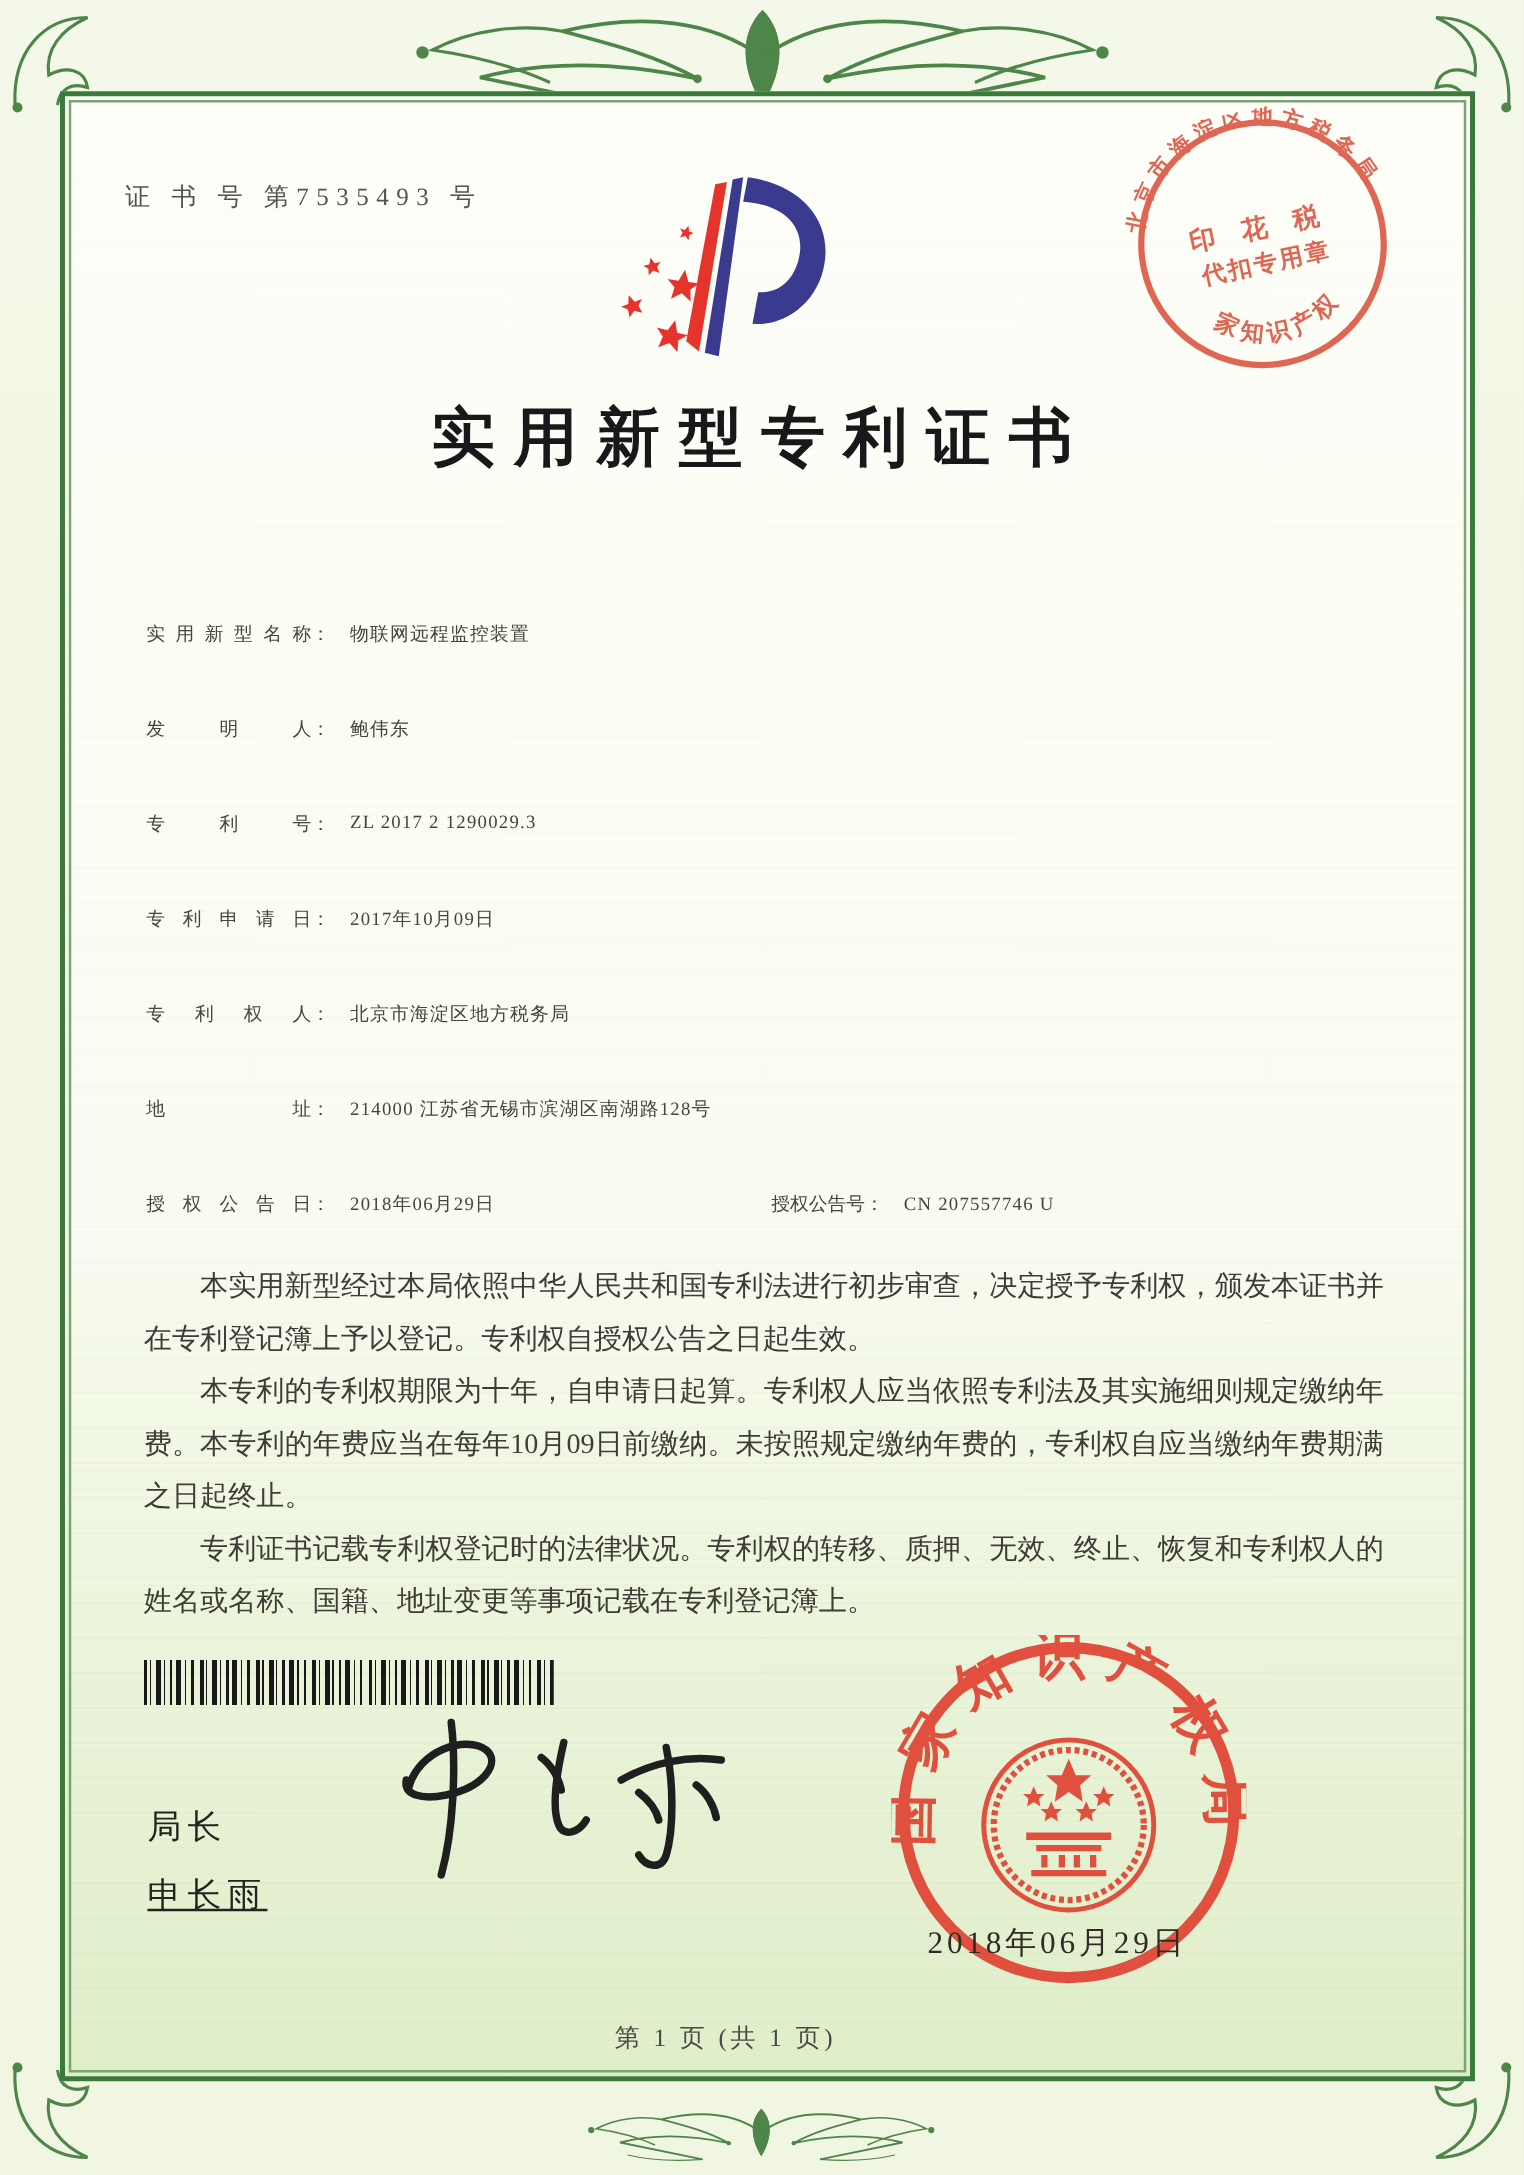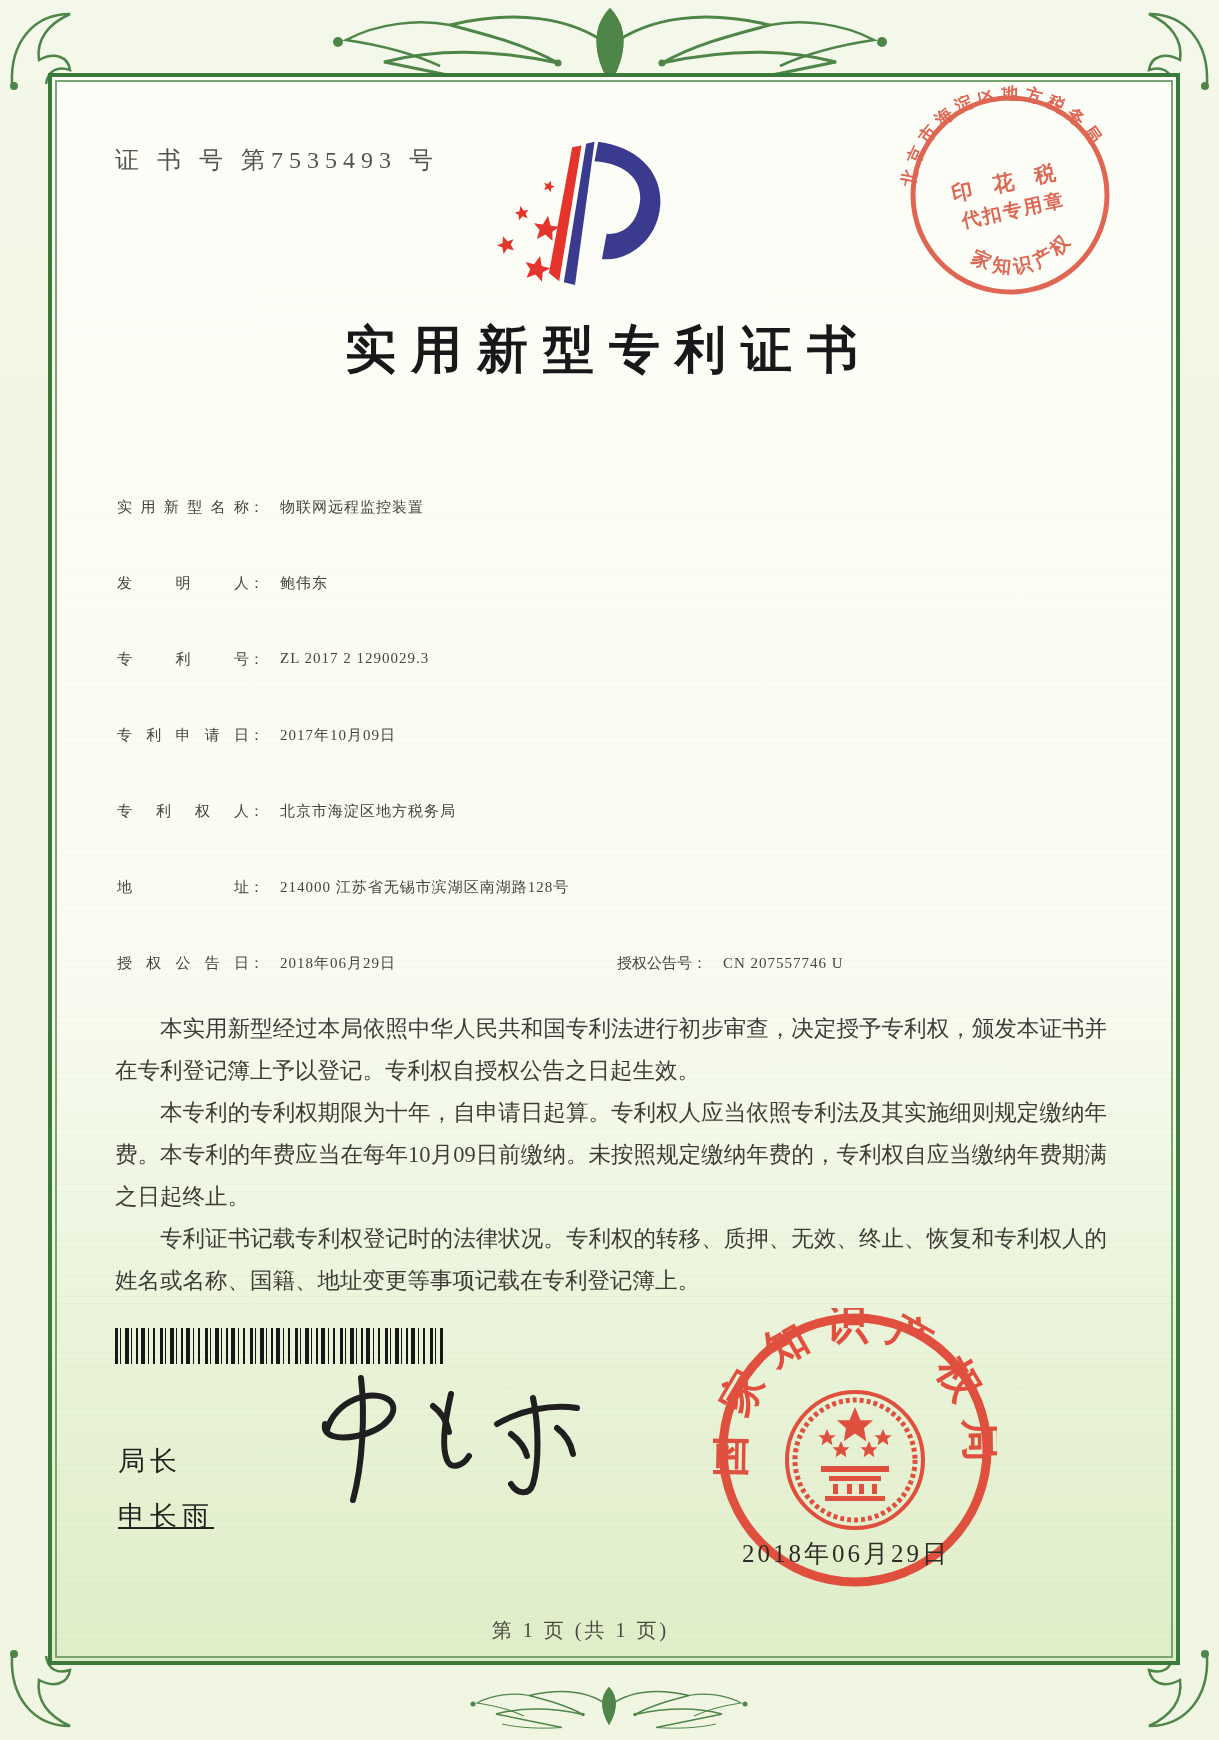--- a/index.html
+++ b/index.html
@@ -17,21 +17,21 @@
     border:4px solid #3b7a3b;
     background:
       linear-gradient(180deg, rgba(253,254,248,0.9) 0%, rgba(250,252,242,0.7) 55%, rgba(223,238,199,0.55) 78%, rgba(214,233,186,0.75) 100%),
       repeating-linear-gradient(0deg, rgba(120,165,110,0.10) 0 1px, rgba(255,255,255,0) 1px 7px),
       #fbfcf4;
   }
   .paper-inner { position:absolute; inset:3px; border:2px solid #79a571; }
   .orn { position:absolute; z-index:0; }
   .content { position:absolute; z-index:2; color:#3c3a34; }
 
-  .cert-no { left:115px; top:144px; font-size:24px; letter-spacing:6px; color:#55534d; }
+  .cert-no { left:100px; top:144px; font-size:20px; letter-spacing:6px; color:#55534d; }
   .logo { left:482px; top:130px; }
   .title { left:0; top:316px; width:1218px; text-align:center;
            font-size:51px; font-weight:bold; letter-spacing:15px; color:#18181a; }
 
   .fields { left:117px; top:498px; width:990px; }
   .frow { height:30px; margin-bottom:46px; font-size:15px; white-space:nowrap; color:#45443e; }
   .flabel { display:inline-block; width:132px; text-align:justify; text-align-last:justify; vertical-align:top; }
   .fcolon { display:inline-block; vertical-align:top; }
   .fvalue { margin-left:16px; letter-spacing:1px; color:#45443e; }
   .grant-right { position:absolute; left:500px; top:0; }

